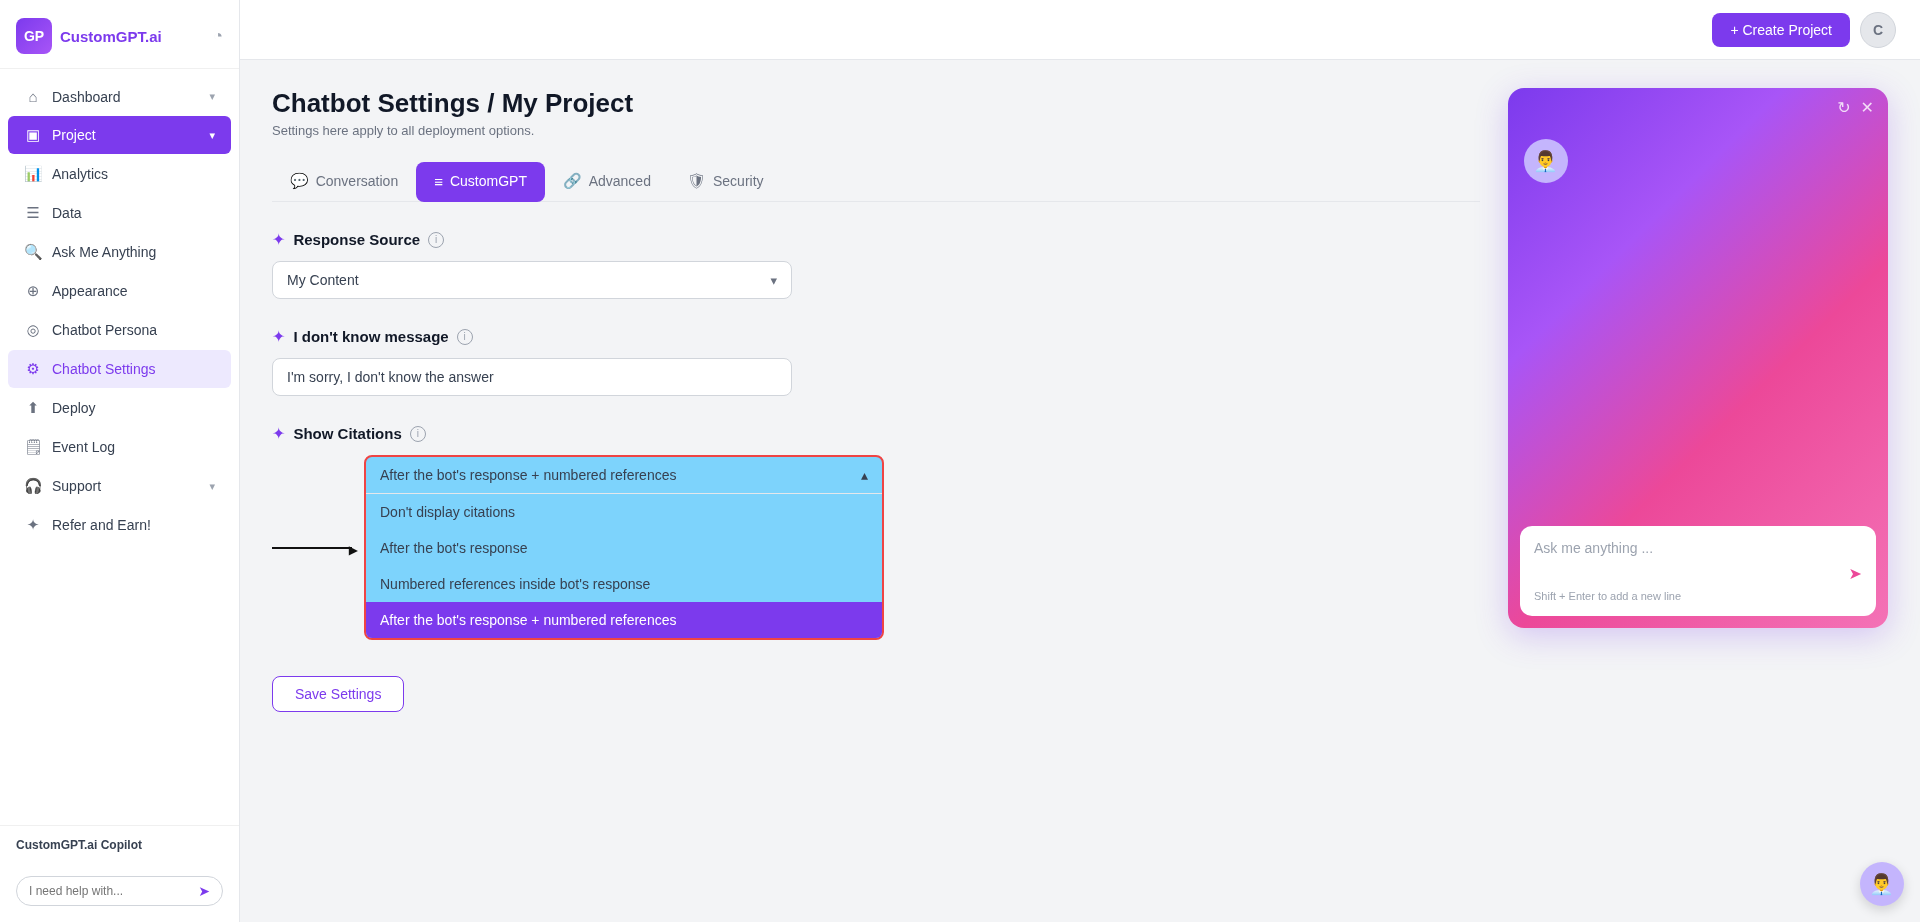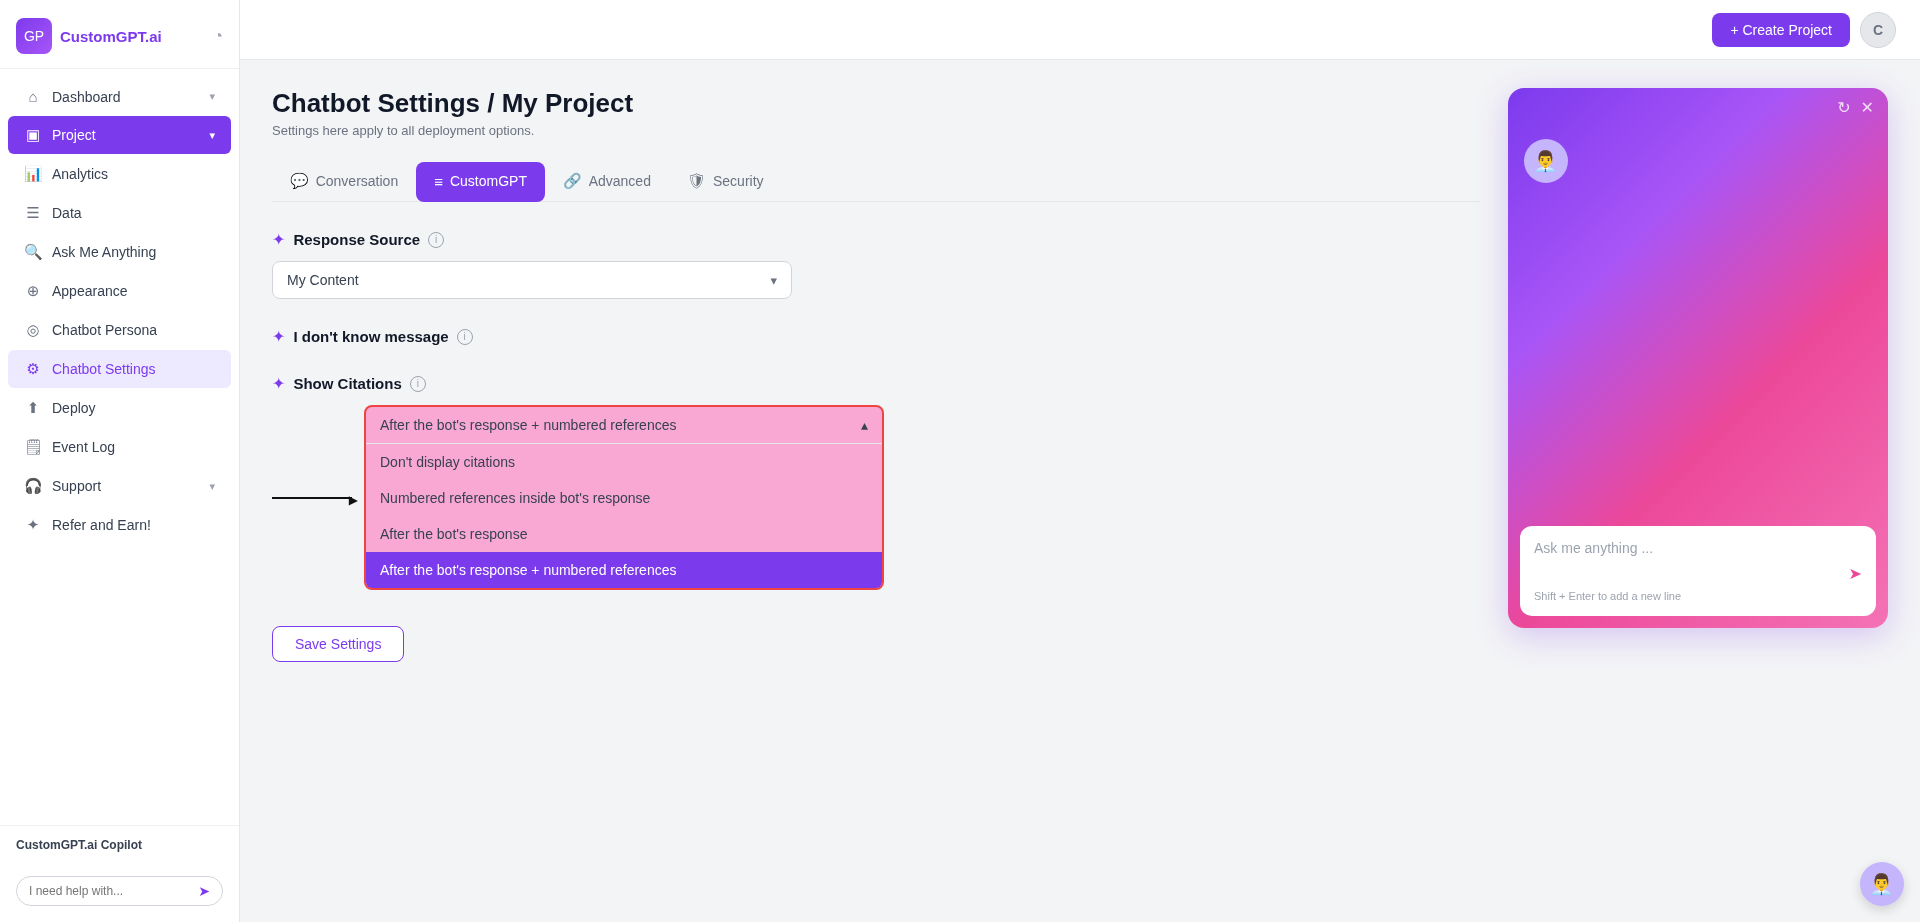--- a/index.html
+++ b/index.html
@@ -10,21 +10,21 @@
       width: 240px; min-width: 240px; background: #fff; border-right: 1px solid #e5e7eb;
       display: flex; flex-direction: column; height: 100%;
     }
     .sidebar-logo {
       display: flex; align-items: center; gap: 8px; padding: 18px 16px 14px;
       border-bottom: 1px solid #f0f0f0;
     }
     .logo-icon {
       width: 36px; height: 36px; background: linear-gradient(135deg, #7c3aed, #a855f7);
       border-radius: 8px; display: flex; align-items: center; justify-content: center;
-      color: #fff; font-weight: normal; font-size: 14px;
+      color: #fff; font-weight: bold; font-size: 14px;
     }
     .logo-text { font-weight: 700; font-size: 15px; color: #7c3aed; }
     .sidebar-header-icon { margin-left: auto; color: #9ca3af; font-size: 16px; cursor: pointer; }
 
     .sidebar-nav { flex: 1; padding: 8px 0; overflow-y: auto; }
     .nav-item {
       display: flex; align-items: center; gap: 10px; padding: 10px 16px;
       cursor: pointer; color: #374151; font-size: 14px; border-radius: 6px; margin: 1px 8px;
       transition: background 0.15s;
     }
@@ -99,21 +99,21 @@
 
     
     .text-input {
       width: 100%; max-width: 520px; border: 1px solid #d1d5db; border-radius: 8px;
       padding: 10px 14px; font-size: 14px; color: #374151; outline: none; background: #fff;
     }
 
     
     .citations-dropdown {
       width: 100%; max-width: 520px; border: 2px solid #ef4444; border-radius: 8px;
-      background: #f9a8d4; overflow: hidden;
+      background: #7dd3fc; overflow: hidden;
     }
     .citations-dropdown-header {
       display: flex; align-items: center; justify-content: space-between;
       padding: 10px 14px; border-bottom: 1px solid #e5e7eb; cursor: pointer;
       font-size: 14px; color: #374151;
     }
     .dropdown-option {
       padding: 10px 14px; font-size: 14px; color: #374151; cursor: pointer;
     }
     .dropdown-option.selected { background: #7c3aed; color: #fff; }
@@ -289,42 +289,43 @@
         </div>
       </div>
 
       
       <div class="section">
         <div class="section-header">
           <span class="section-icon">✦</span>
           <span class="section-title">I don't know message</span>
           <div class="info-icon">i</div>
         </div>
+        <input class="text-input" type="text" value="I'm sorry, I don't know the answer" style="">
       </div>
 
       
       <div class="section">
         <div class="section-header">
           <span class="section-icon">✦</span>
           <span class="section-title">Show Citations</span>
           <div class="info-icon">i</div>
         </div>
 
         <div style="display:flex;align-items:center;gap:8px;margin-bottom:0px;">
           <div style="width:80px;height:2px;background:#111;position:relative;margin-right:4px;">
             <div style="position:absolute;right:-6px;top:-4px;font-size:12px;color:#111;">▶</div>
           </div>
           <div class="citations-dropdown">
             <div class="citations-dropdown-header">
               <span>After the bot's response + numbered references</span>
               <span>▴</span>
             </div>
             <div class="dropdown-option">Don't display citations</div>
+            <div class="dropdown-option">After the bot's response</div>
             <div class="dropdown-option">Numbered references inside bot's response</div>
-            <div class="dropdown-option">After the bot's response</div>
             <div class="dropdown-option selected">After the bot's response + numbered references</div>
           </div>
         </div>
       </div>
 
       <button class="save-btn">Save Settings</button>
     </div>
 
     <div class="right-panel">
       <div class="chat-preview">

